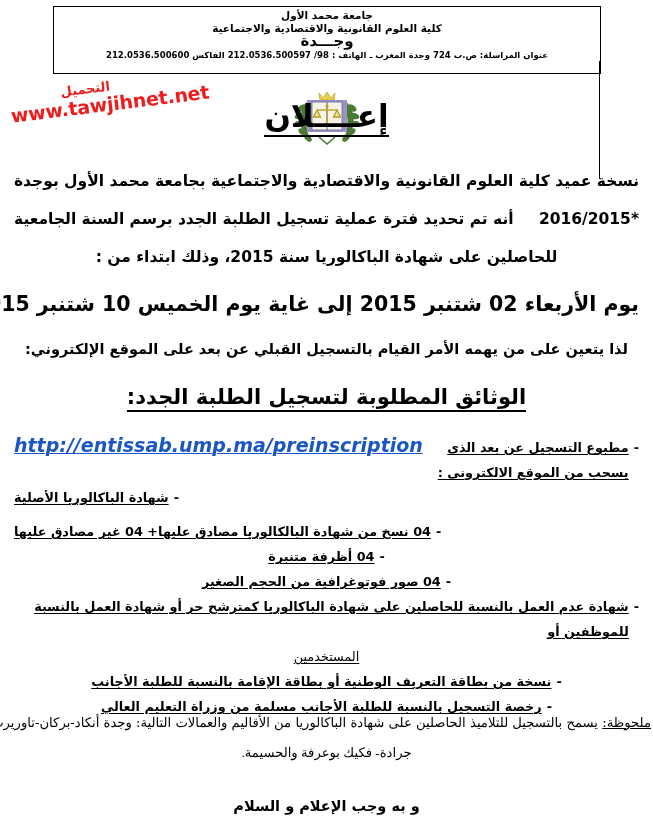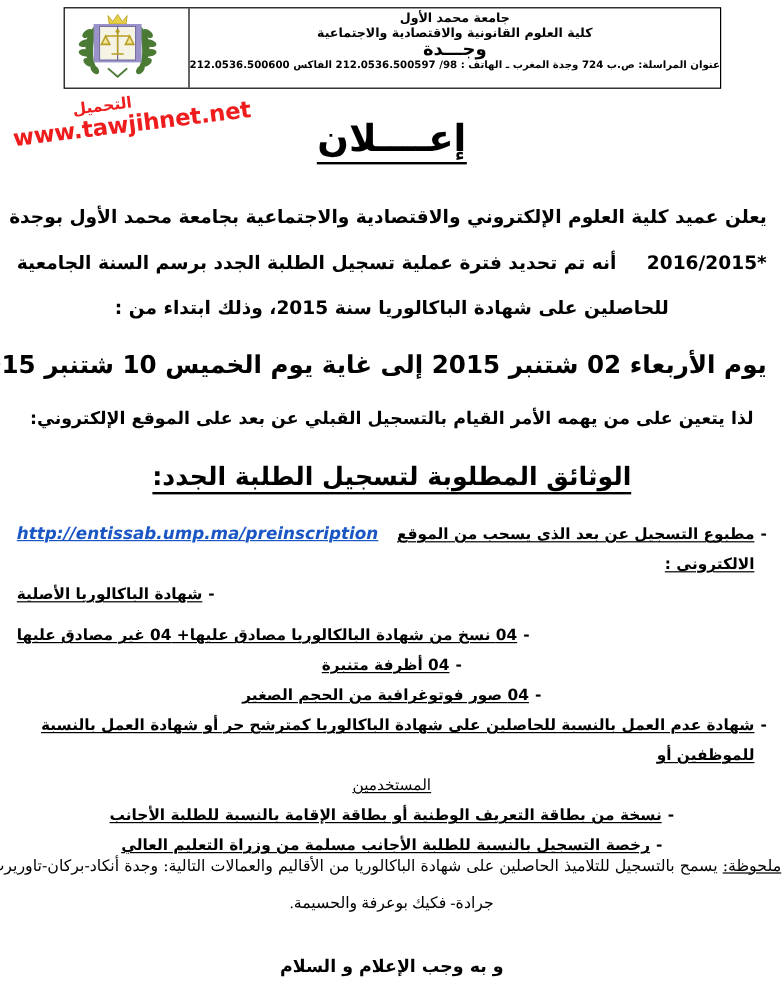--- a/index.html
+++ b/index.html
@@ -19,21 +19,21 @@
   
   .letterhead {
     position: absolute;
     top: 6px;
     right: 52px;
     width: 548px;
     height: 68px;
     border: 1px solid #000;
     box-sizing: border-box;
     display: flex;
-    flex-direction: row;
+    flex-direction: column;
   }
   .letterhead-text {
     flex: 1 1 auto;
     display: flex;
     flex-direction: column;
     align-items: center;
     justify-content: flex-start;
     padding-top: 2px;
     box-sizing: border-box;
   }
@@ -223,21 +223,21 @@
   }
   .doc-item.item-url { justify-content: flex-end; }
   .doc-item .url {
     direction: ltr;
     unicode-bidi: isolate;
     color: #1a56c4;
     font-style: italic;
     font-weight: bold;
     text-decoration: underline;
     text-decoration-thickness: 1px;
-    font-size: 14px;
+    font-size: 19px;
     text-align: right;
   }
   .doc-item.wide { justify-content: flex-end; }
   .doc-item-cont {
     font-weight: normal;
     font-size: 12.8px;
     line-height: 25px;
     direction: rtl;
     text-align: center;
   }
@@ -338,21 +338,21 @@
 <div class="watermark">
   <div class="wm-ar">التحميل</div>
   <div class="wm-url">www.tawjihnet.net</div>
 </div>
 
 <div class="doc-title">
   <span>إعــــلان</span>
 </div>
 
 <div class="body-block">
-  <div class="para-line center">يعلن عميد كلية العلوم الإلكتروني والاقتصادية والاجتماعية  بجامعة محمد الأول بوجدة</div>
+  <div class="para-line center">نسخة عميد كلية العلوم القانونية والاقتصادية والاجتماعية  بجامعة محمد الأول بوجدة</div>
   <div class="para-line line-year">
     <span class="ltr-num">2016/2015*</span>
     <span>أنه تم تحديد فترة عملية تسجيل الطلبة الجدد برسم السنة الجامعية</span>
   </div>
   <div class="para-line center">للحاصلين على شهادة الباكالوريا سنة 2015، وذلك ابتداء من :</div>
 </div>
 
 <div class="date-line">يوم الأربعاء  02 شتنبر 2015 إلى غاية يوم الخميس 10 شتنبر 2015.</div>
 
 <div class="instruct-line">

